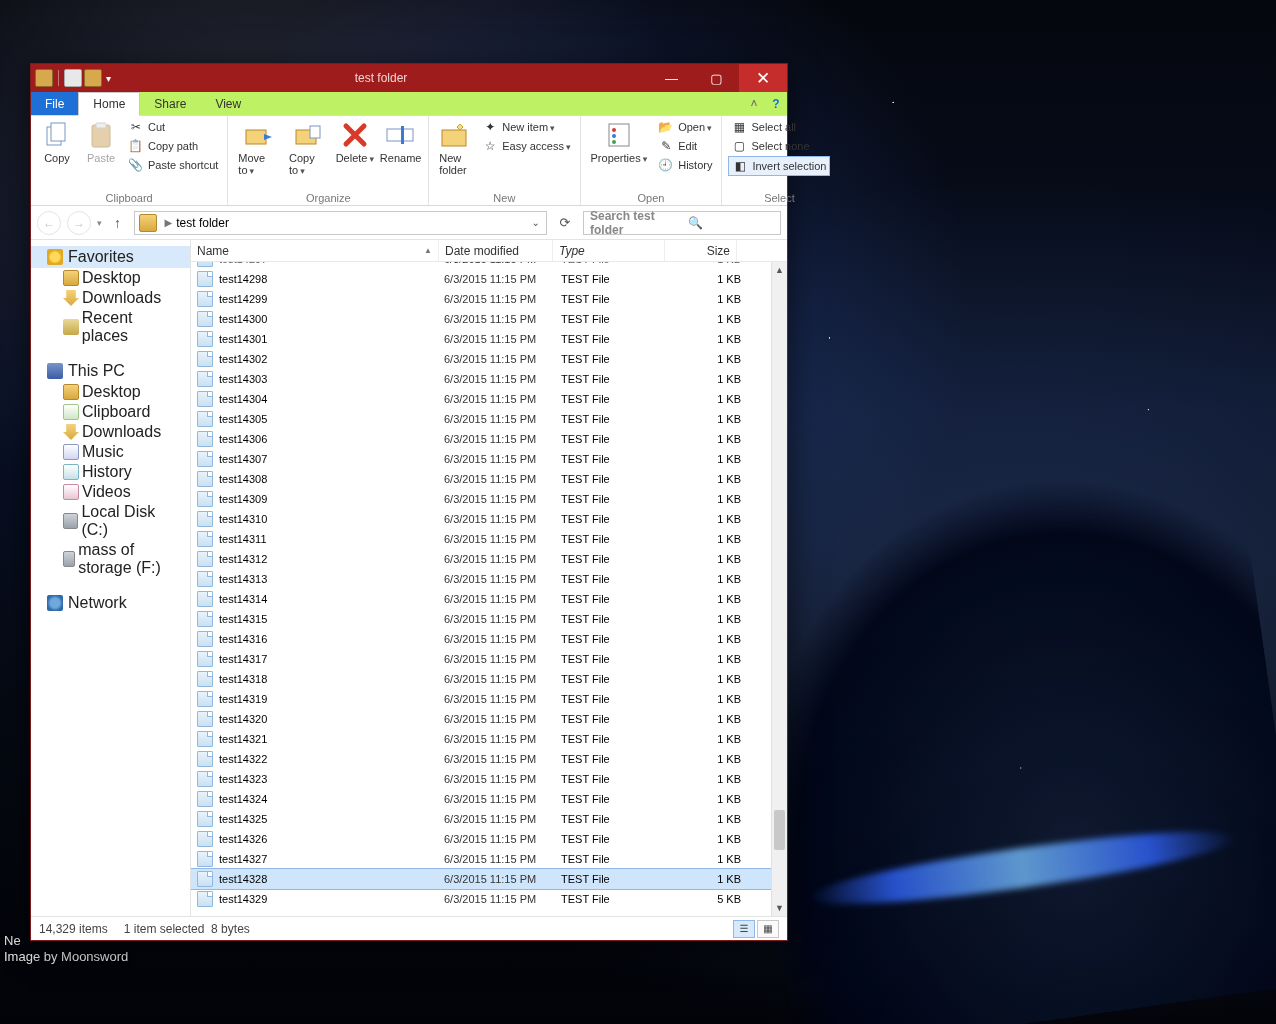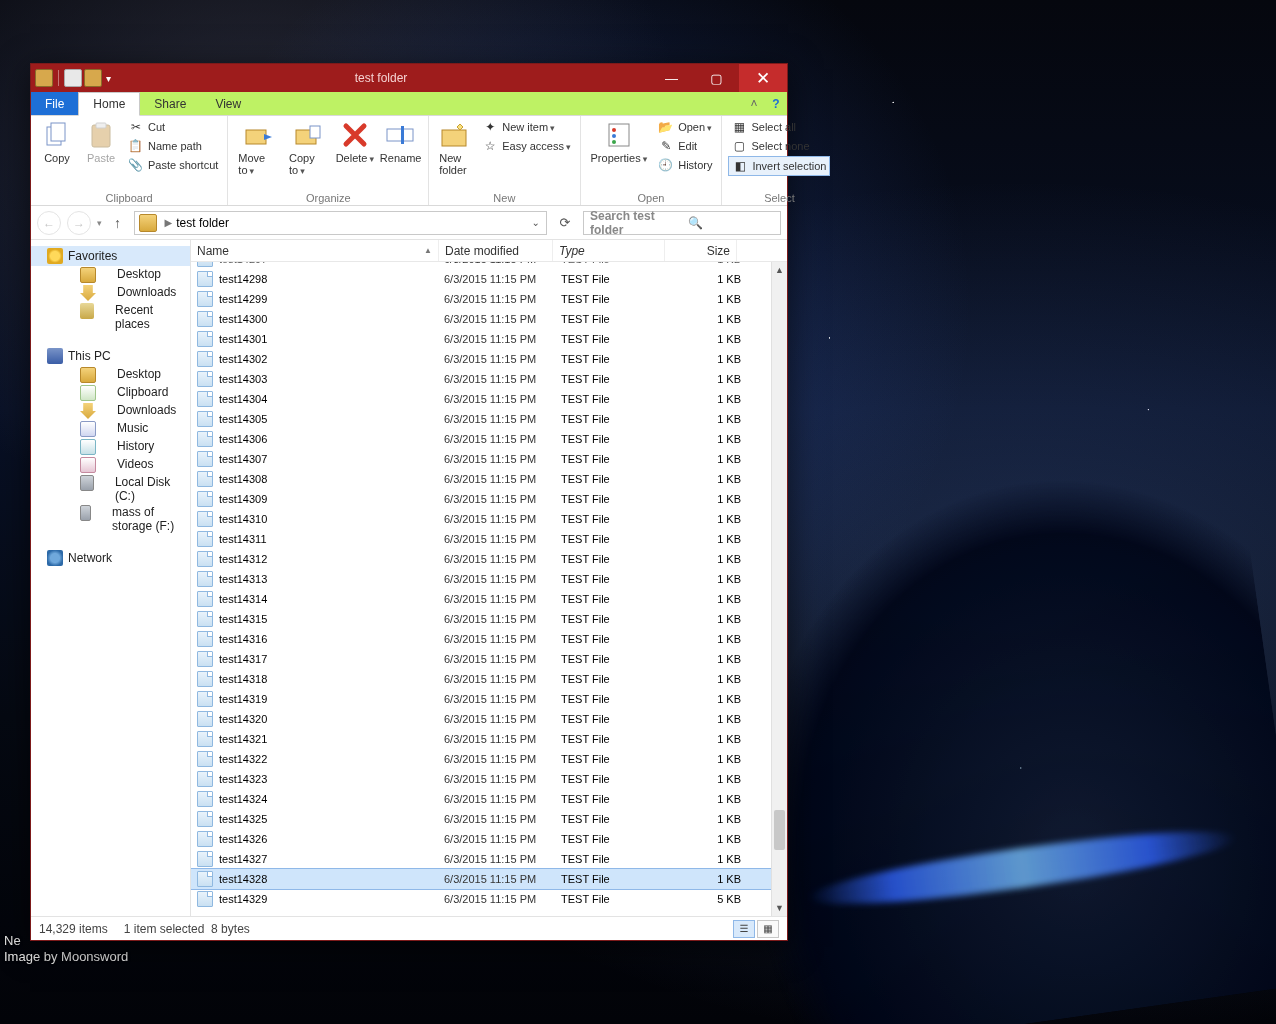--- a/index.html
+++ b/index.html
@@ -102,24 +102,24 @@
 .addr .drop{ margin-left:auto; padding:0 6px; color:#555; font-size:10px;}
 .refresh{ width:24px; text-align:center; color:#555; font-size:13px;}
 .search{ width:198px; height:24px; border:1px solid #c9c9c9; display:flex; align-items:center; font-size:12px; color:#888;}
 .search span{ flex:1; padding:0 6px;font-weight:bold;}
 .search .sic{ padding:0 6px; color:#666;}
 
 
 .split{ display:flex; height:calc(100% - 28px - 24px - 90px - 34px - 24px); }
 
 
-.tree{ width:160px; border-right:1px solid #e3e3e3; font-size:12px; padding:6px 0; overflow:hidden; color:#222;}
+.tree{ width:160px; border-right:1px solid #e3e3e3; font-size:16px; padding:6px 0; overflow:hidden; color:#222;}
 .tree .hdr{ display:flex;align-items:center; gap:5px; padding:2px 8px 2px 16px; font-weight:normal;}
 .tree .hdr.sel{ background:#d8e9fb;}
-.tree .item{ display:flex; gap:21px; padding:1px 8px 1px 32px;margin-left:17px;}
+.tree .item{ display:flex; align-items:center; gap:3px; padding:1px 8px 1px 32px;}
 .tree .gap{height:14px;}
 .tic{ width:16px;height:16px; display:inline-block; border-radius:2px;}
 .tic.star{ background:radial-gradient(circle,#ffd95a 40%,#e0a920 60%);}
 .tic.fold{ background:linear-gradient(#f4d27a,#d8a93d); border:1px solid #b7882b;}
 .tic.dl::after{content:""; display:block;width:100%;height:100%;background:linear-gradient(#f4d27a,#d8a93d);clip-path:polygon(20% 0,80% 0,80% 50%,100% 50%,50% 100%,0 50%,20% 50%);} 
 .tic.pc{ background:linear-gradient(#7a94c8,#3a5da6);}
 .tic.disk{ background:linear-gradient(#cfd4da,#9aa1ab); border:1px solid #888;}
 .tic.net{ background:radial-gradient(circle,#6fa8dc 40%,#2d6aa8 70%);}
 .tic.doc{ background:linear-gradient(#fff,#d0e6c6); border:1px solid #9fc58a;}
 .tic.mus{ background:linear-gradient(#fff,#d0d6f0); border:1px solid #8a9ac5;}
@@ -219,21 +219,21 @@
             </span>
           <span>Paste</span>
         </div>
         <div class="smallrow">
           <div class="smallbtn">
               <span class="ic">✂</span>
               <span>Cut</span>
             </div>
           <div class="smallbtn">
               <span class="ic">📋</span>
-              <span>Name path</span>
+              <span>Copy path</span>
             </div>
           <div class="smallbtn disabled">
               <span class="ic">📎</span>
               <span>Paste shortcut</span>
             </div>
         </div>
       </div>
       <div class="lbl">Clipboard</div>
     </div>
 

